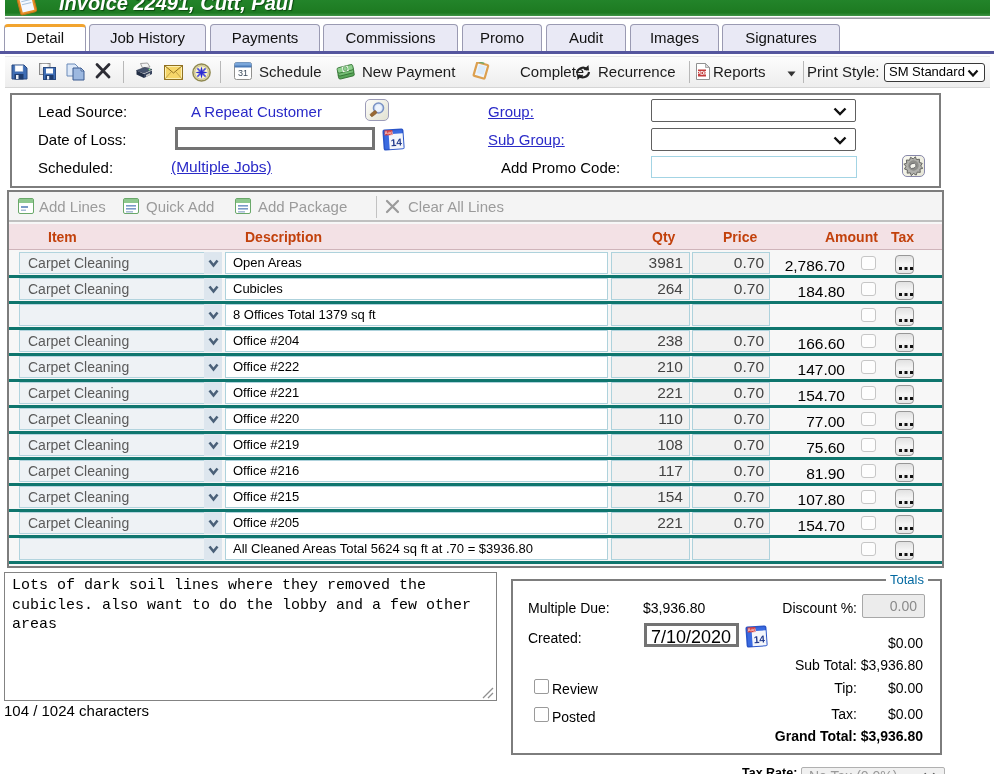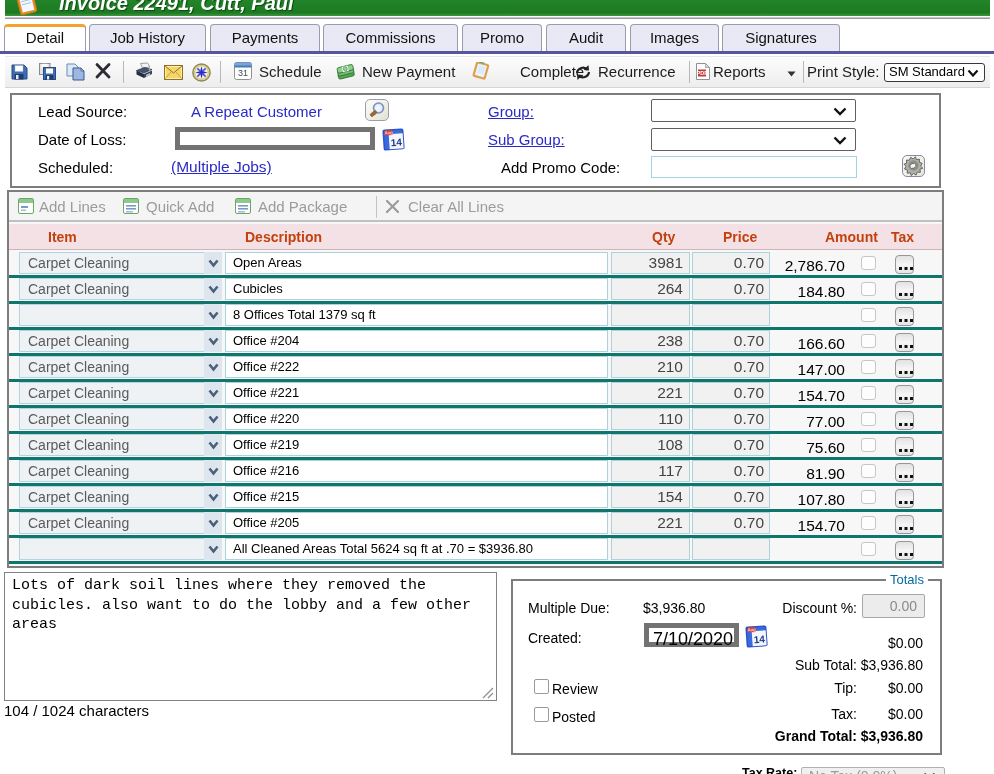--- a/index.html
+++ b/index.html
@@ -20,21 +20,21 @@
 
 #toolbar { left:5px; top:56px; width:985px; height:32px; background:linear-gradient(#fcfcfc,#ededed); border-top:1px solid #e8e8e8; border-bottom:1px solid #d5d5d5; }
 .tbtxt { position:absolute; top:63px; font-size:15px; color:#1c1c1c; white-space:nowrap; }
 .tbsep { position:absolute; top:61px; width:1px; height:22px; background:#b8b8b8; }
 .ticon { position:absolute; }
 
 
 #formpanel { left:10px; top:93px; width:931px; height:95px; border:2px solid #7d7d7d; background:#fff; }
 .flabel { position:absolute; font-size:15px; color:#000; white-space:nowrap;margin-left:13px; }
 .flink { position:absolute; font-size:15px; color:#2a2ac8; text-decoration:underline; white-space:nowrap; }
-.finput { position:absolute; border:5px solid #737373; background:#fff; }
+.finput { position:absolute; border:3px solid #737373; background:#fff; }
 .binput { position:absolute; border:1px solid #a3d4e4; background:#fff; }
 .fselect { position:absolute; border:1px solid #606060; border-radius:2px; background:#fff; }
 
 
 #itemsec { left:7px; top:190px; width:937px; height:378px; border:2px solid #7d7d7d; background:#f7f7f7; }
 #addbar { position:absolute; left:0; top:0; width:933px; height:30px; background:#f4f4f4; border-bottom:2px solid #c0c0c0; }
 .abtxt { position:absolute; top:6px; font-size:15px; color:#9b9b9b; white-space:nowrap; }
 #thead { position:absolute; left:0; top:32px; width:933px; height:26px; background:#f3e1e5; border-bottom:1px solid #cfb4ba; }
 .th { position:absolute; top:5px; font-size:14px; font-weight:bold; color:#c2410c;padding-left:28px; }
 .row { position:absolute; left:0; width:933px; height:26px; border-bottom:3px solid #0f766e; background:#f7f7f7; }

